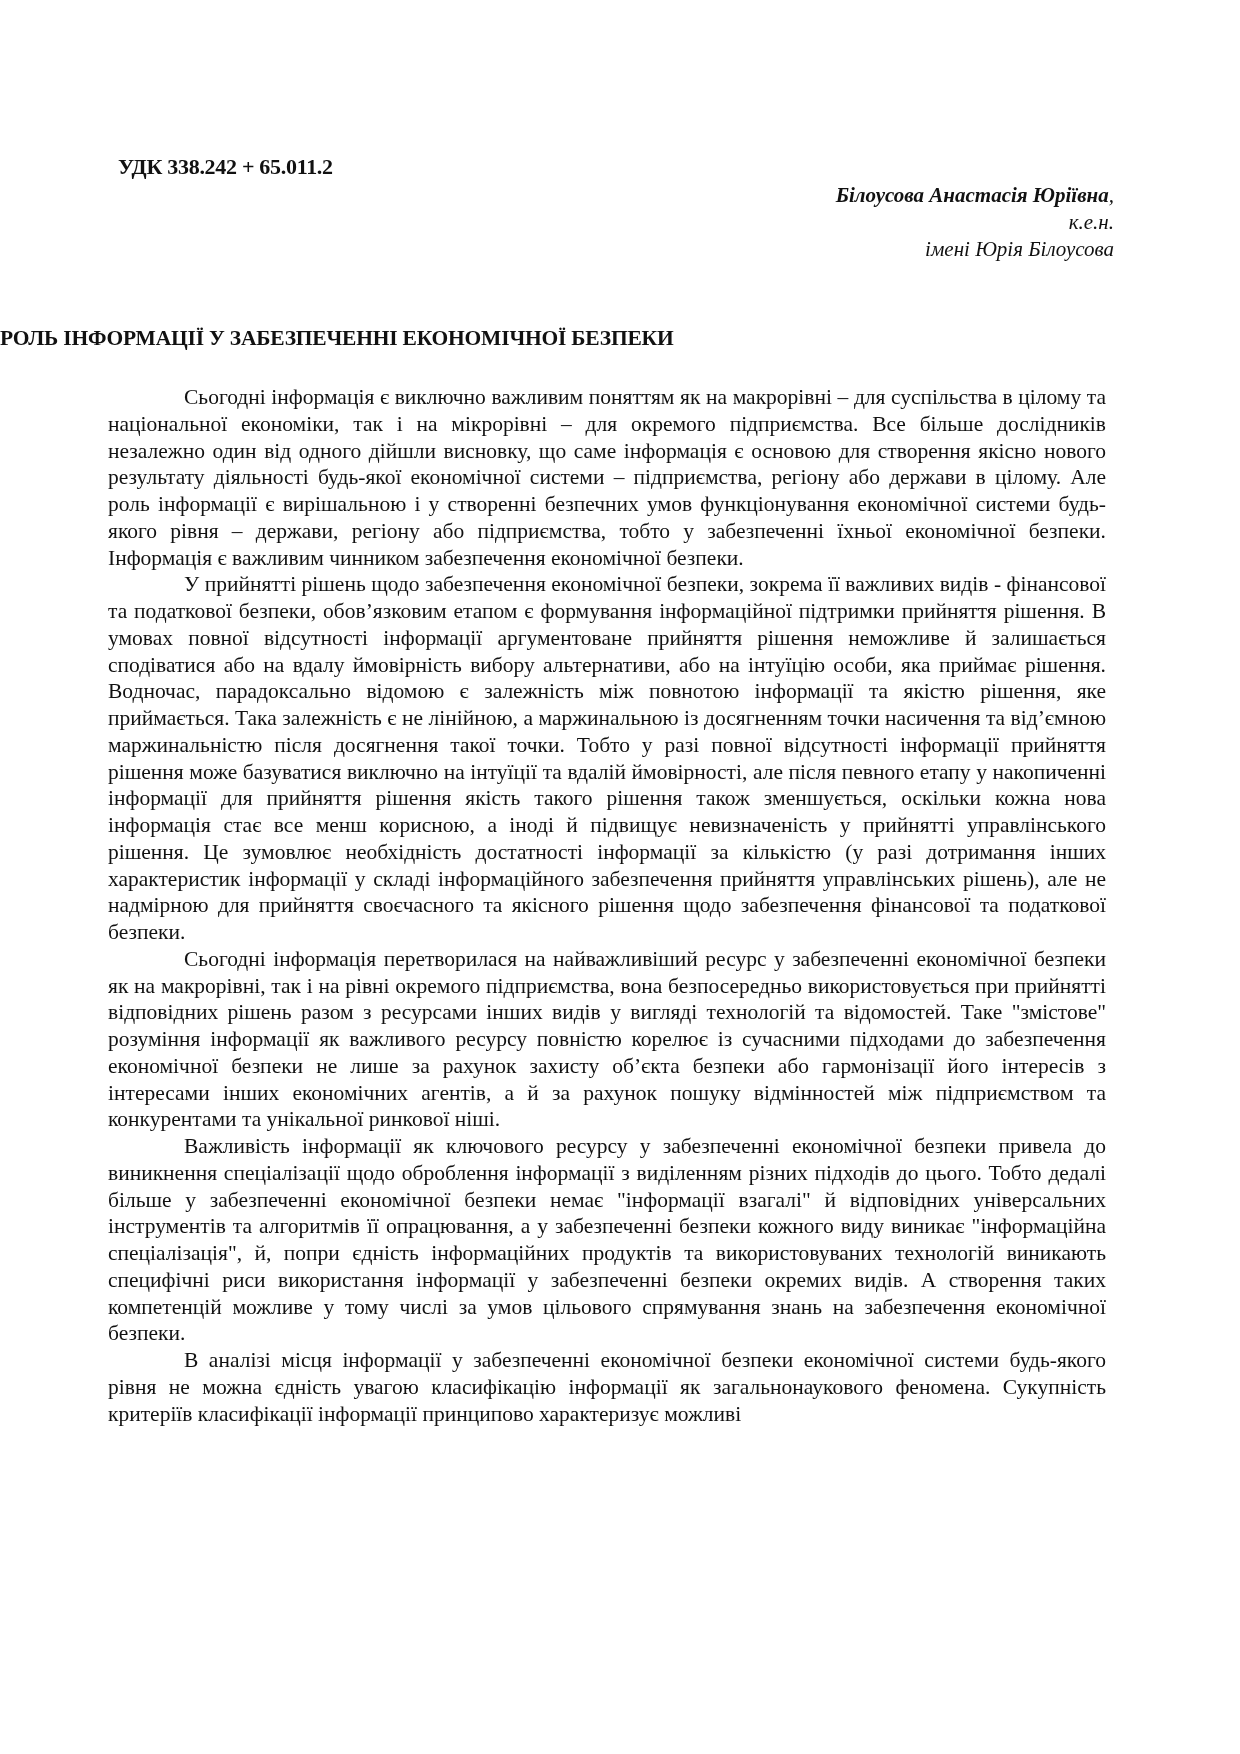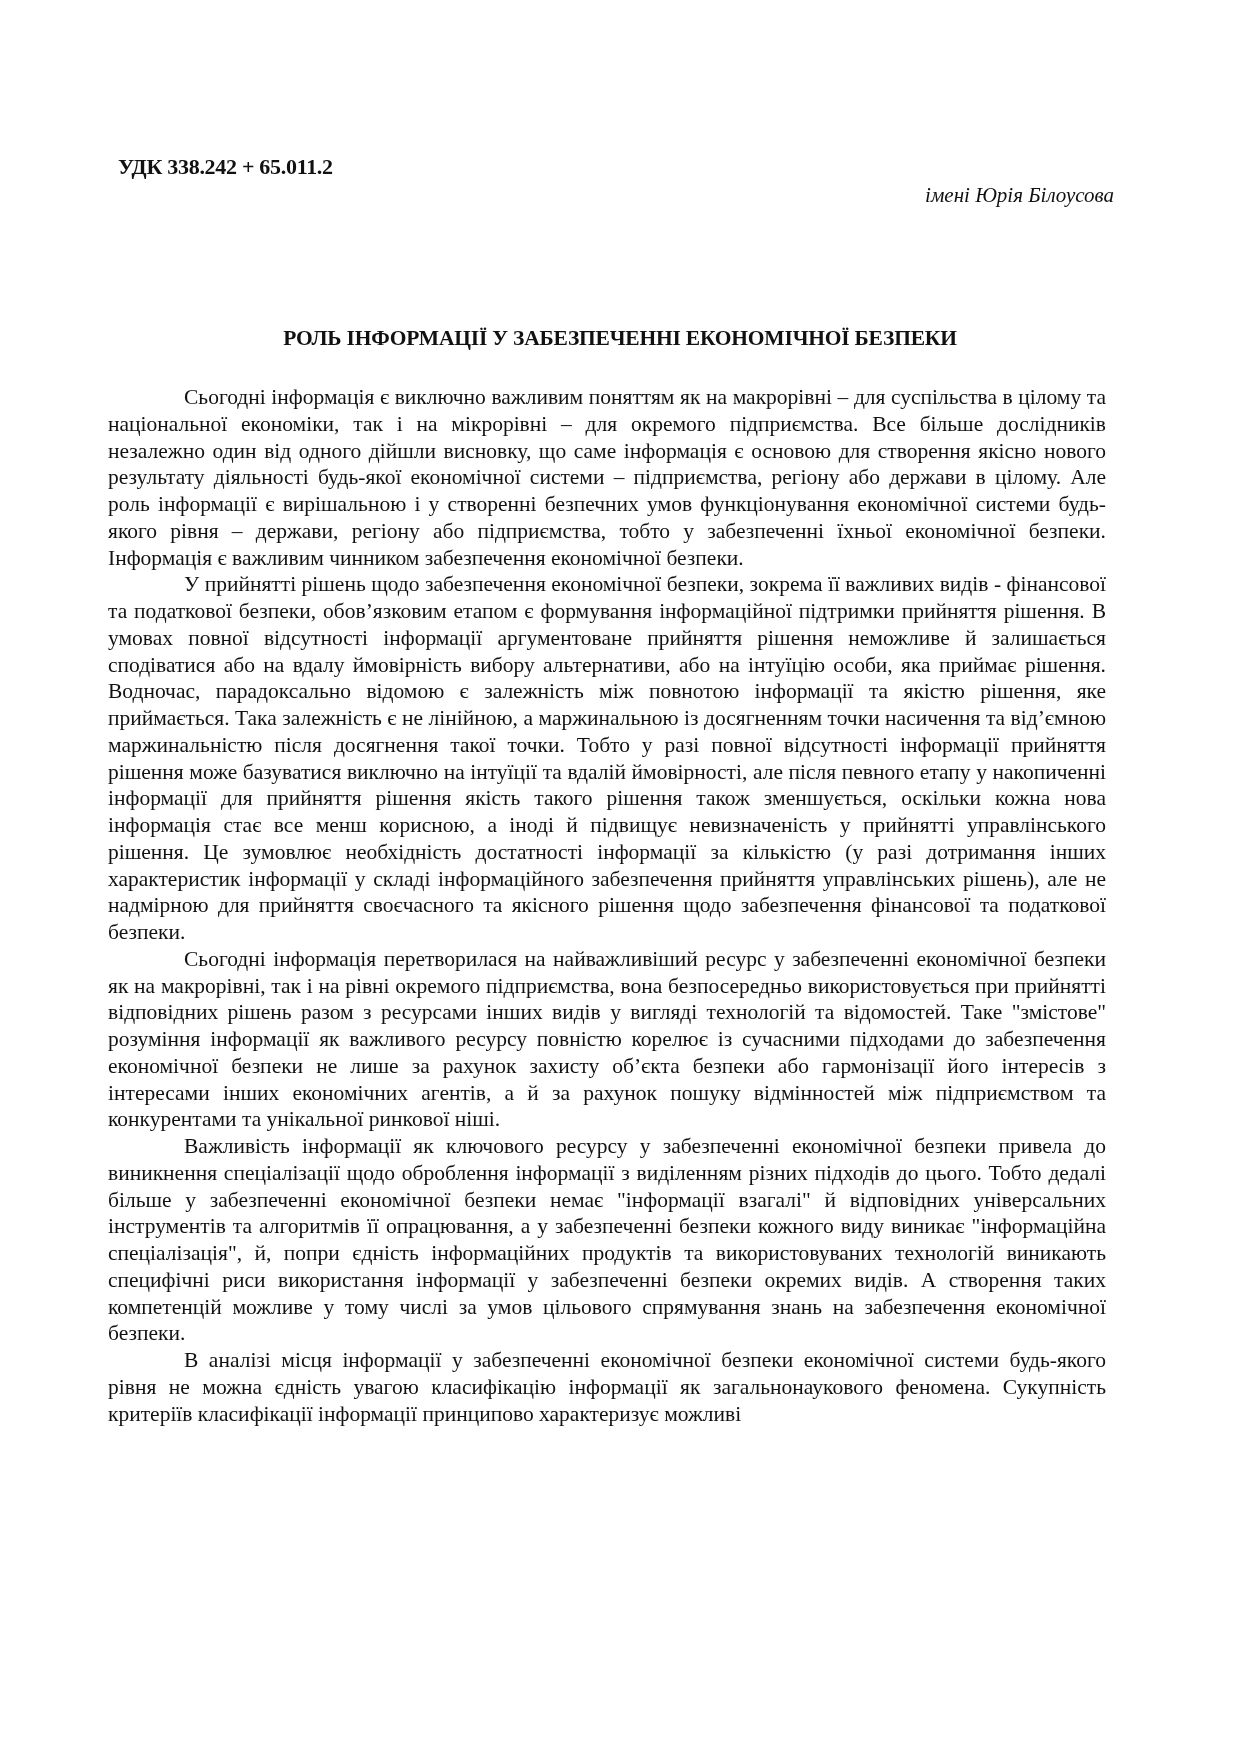--- a/index.html
+++ b/index.html
@@ -2,32 +2,34 @@
 <html><head>
 <meta charset="utf-8">
 <style>
   html, body { margin: 0; padding: 0; background: #ffffff; }
   body { width: 1240px; height: 1754px; position: relative; overflow: hidden;
          font-family: "Liberation Serif", "DejaVu Serif", serif; color: #111; }
   .page { position: absolute; left: 0; top: 0; width: 1240px; height: 1754px; margin-top: 36px; }
   .udk { position: absolute; left: 118px; top: 118px; font-weight: bold; font-size: 22px; letter-spacing: -0.3px; }
   .author-block { position: absolute; right: 126px; top: 146px; text-align: right; font-style: italic; font-size: 21px; line-height: 27px; }
   .author-name { font-weight: bold; }
-  .title { position: absolute; left: 0; width: 1240px; top: 290px; text-align: center; font-weight: bold; font-size: 21.5px; letter-spacing: -0.2px; }
+  .title { position: absolute; left: 0; width: 1240px; top: 290px; text-align: left; font-weight: bold; font-size: 21.5px; letter-spacing: -0.2px; }
   .body { position: absolute; left: 108px; top: 348px; width: 998px; font-size: 21.5px; line-height: 26.75px; text-align: justify; }
   .body p { margin: 0; text-indent: 76px; }
   .udk, .title { transform-origin: left top; }
 </style>
 </head>
 <body>
 
 <div class="page">
   <div class="udk">УДК 338.242 + 65.011.2</div>
 
   <div class="author-block">
+    <div><span class="author-name">Білоусова Анастасія Юріївна</span><span>,</span></div>
+    <div>к.е.н.</div>
     <div>імені Юрія Білоусова</div>
   </div>
 
   <div class="title">РОЛЬ ІНФОРМАЦІЇ У ЗАБЕЗПЕЧЕННІ ЕКОНОМІЧНОЇ БЕЗПЕКИ</div>
 
   <div class="body">
     <p>Сьогодні інформація є виключно важливим поняттям як на макрорівні – для суспільства в цілому та національної економіки, так і на мікрорівні – для окремого підприємства. Все більше дослідників незалежно один від одного дійшли висновку, що саме інформація є основою для створення якісно нового результату діяльності будь-якої економічної системи – підприємства, регіону або держави в цілому. Але роль інформації є вирішальною і у створенні безпечних умов функціонування економічної системи будь-якого рівня – держави, регіону або підприємства, тобто у забезпеченні їхньої економічної безпеки. Інформація є важливим чинником забезпечення економічної безпеки.</p>
     <p>У прийнятті рішень щодо забезпечення економічної безпеки, зокрема її важливих видів - фінансової та податкової безпеки, обов’язковим етапом є формування інформаційної підтримки прийняття рішення. В умовах повної відсутності інформації аргументоване прийняття рішення неможливе й залишається сподіватися або на вдалу ймовірність вибору альтернативи, або на інтуїцію особи, яка приймає рішення. Водночас, парадоксально відомою є залежність між повнотою інформації та якістю рішення, яке приймається. Така залежність є не лінійною, а маржинальною із досягненням точки насичення та від’ємною маржинальністю після досягнення такої точки. Тобто у разі повної відсутності інформації прийняття рішення може базуватися виключно на інтуїції та вдалій ймовірності, але після певного етапу у накопиченні інформації для прийняття рішення якість такого рішення також зменшується, оскільки кожна нова інформація стає все менш корисною, а іноді й підвищує невизначеність у прийнятті управлінського рішення. Це зумовлює необхідність достатності інформації за кількістю (у разі дотримання інших характеристик інформації у складі інформаційного забезпечення прийняття управлінських рішень), але не надмірною для прийняття своєчасного та якісного рішення щодо забезпечення фінансової та податкової безпеки.</p>
     <p>Сьогодні інформація перетворилася на найважливіший ресурс у забезпеченні економічної безпеки як на макрорівні, так і на рівні окремого підприємства, вона безпосередньо використовується при прийнятті відповідних рішень разом з ресурсами інших видів у вигляді технологій та відомостей. Таке "змістове" розуміння інформації як важливого ресурсу повністю корелює із сучасними підходами до забезпечення економічної безпеки не лише за рахунок захисту об’єкта безпеки або гармонізації його інтересів з інтересами інших економічних агентів, а й за рахунок пошуку відмінностей між підприємством та конкурентами та унікальної ринкової ніші.</p>
     <p>Важливість інформації як ключового ресурсу у забезпеченні економічної безпеки привела до виникнення спеціалізації щодо оброблення інформації з виділенням різних підходів до цього. Тобто дедалі більше у забезпеченні економічної безпеки немає "інформації взагалі" й відповідних універсальних інструментів та алгоритмів її опрацювання, а у забезпеченні безпеки кожного виду виникає "інформаційна спеціалізація", й, попри єдність інформаційних продуктів та використовуваних технологій виникають специфічні риси використання інформації у забезпеченні безпеки окремих видів. А створення таких компетенцій можливе у тому числі за умов цільового спрямування знань на забезпечення економічної безпеки.</p>

